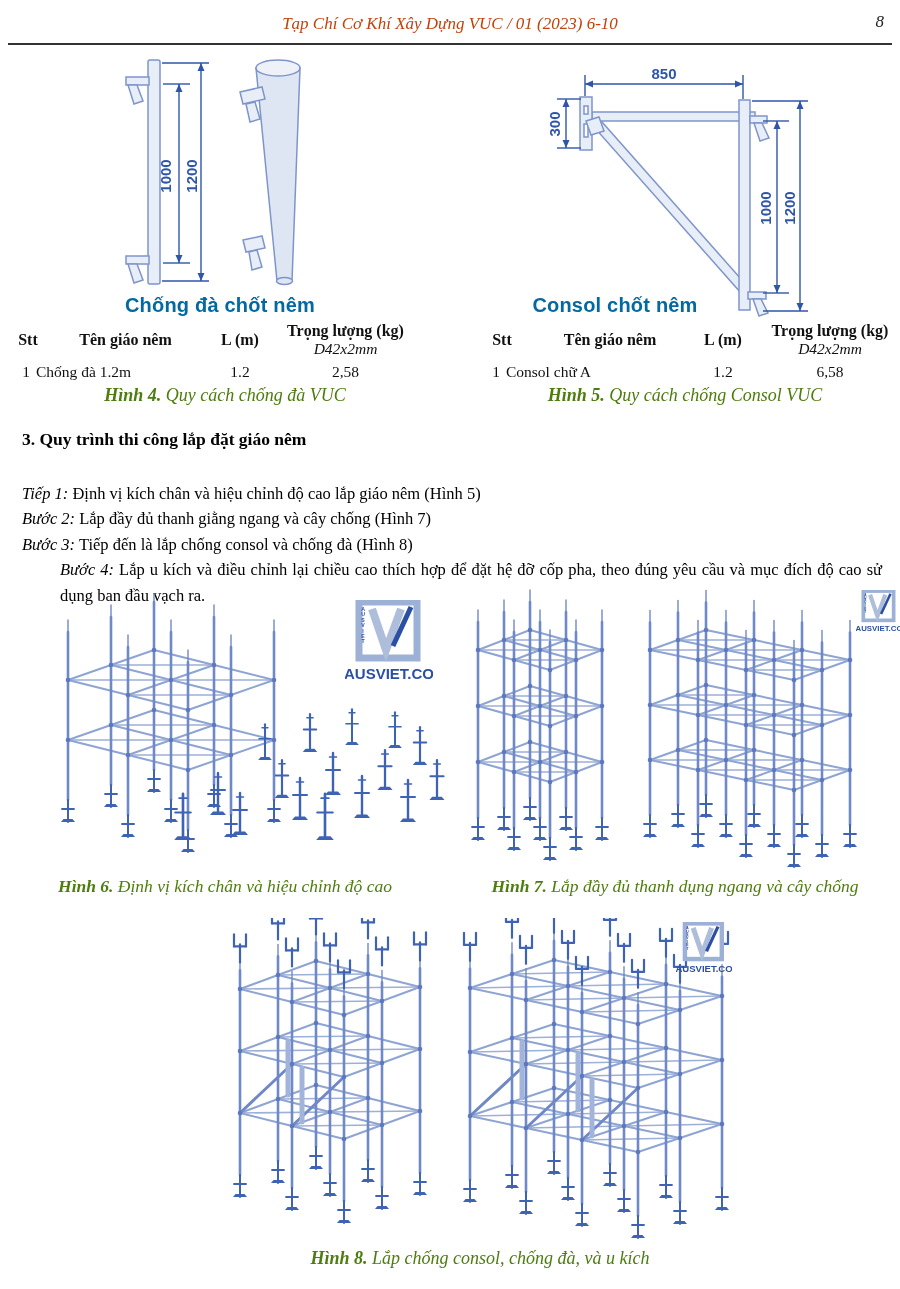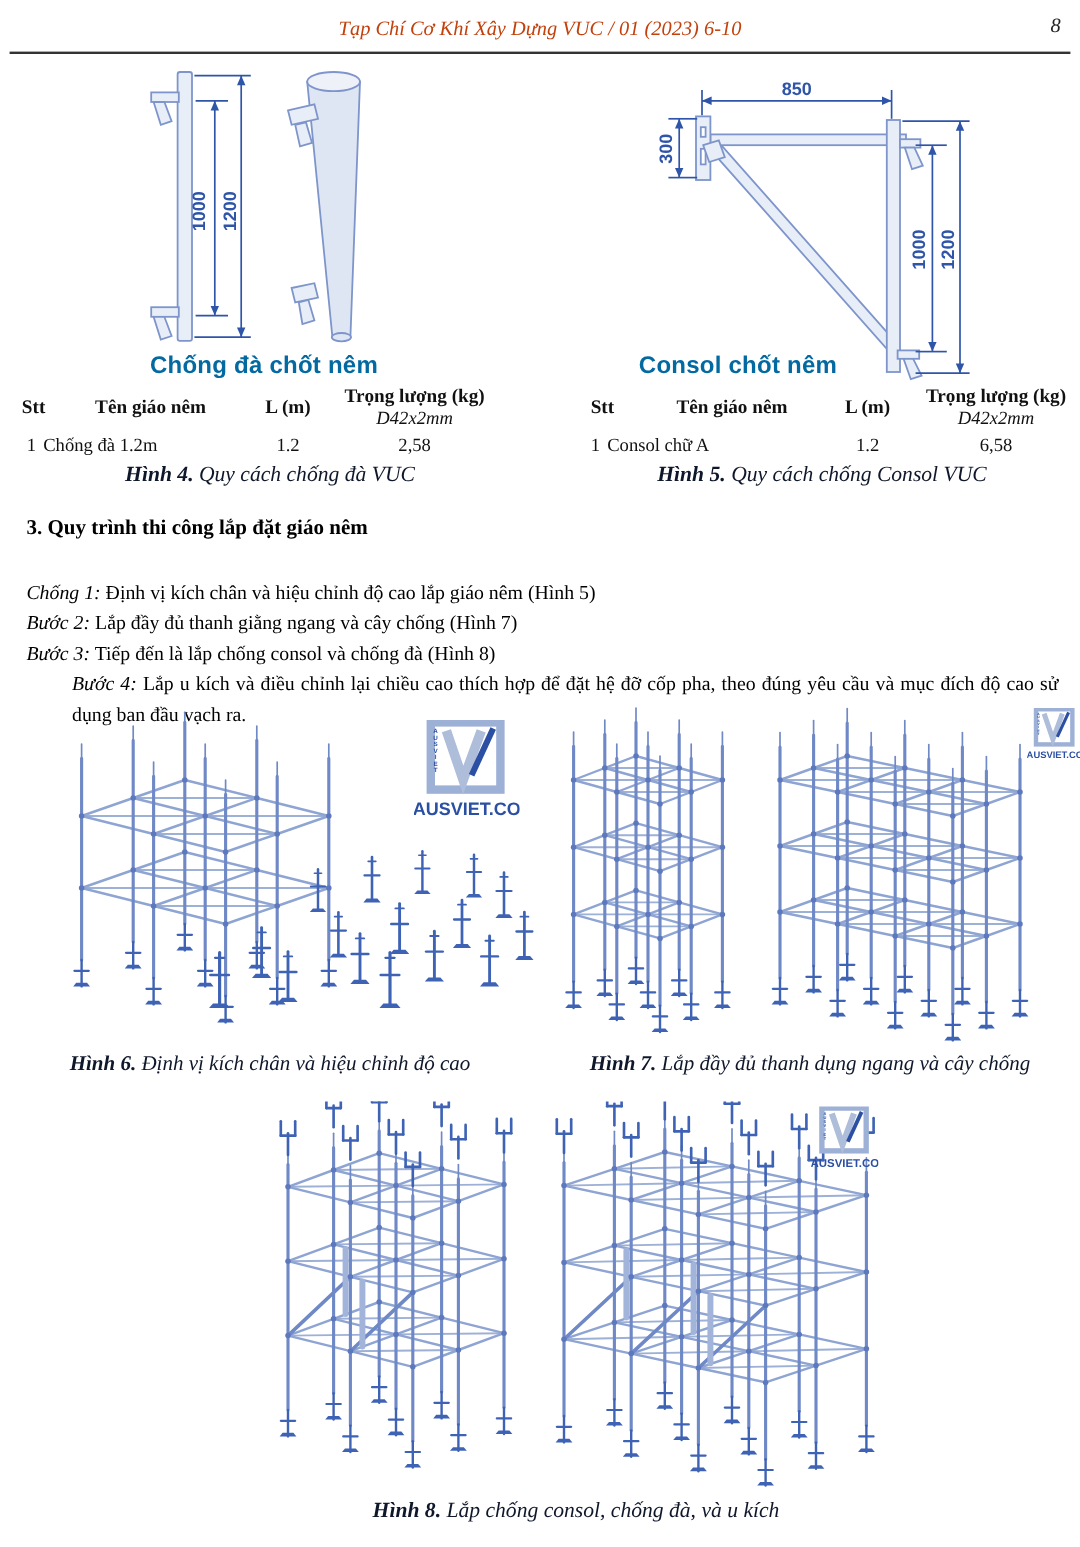--- a/index.html
+++ b/index.html
@@ -7,21 +7,21 @@
         font-family:"Liberation Serif",serif;color:#111;}
   .abs{position:absolute;}
   .header-title{left:0;top:14px;width:900px;text-align:center;font-style:italic;font-size:17px;color:#c2410c;}
   .page-number{right:16px;top:12px;font-size:17px;font-style:italic;color:#222;}
   .rule{left:8px;top:43px;width:884px;border-top:2px solid #333;}
   .fig-title{font-family:"Liberation Sans",sans-serif;font-weight:bold;font-size:20px;color:#0369a1;text-align:center;letter-spacing:0.2px;}
   .dim{font-family:"Liberation Sans",sans-serif;font-weight:600;font-size:15px;fill:#2f55a8;text-anchor:middle;}
   .th{font-weight:bold;font-size:16px;text-align:center;}
   .td{font-size:15.5px;}
   .th-sub{font-style:italic;font-weight:normal;font-size:15.5px;}
-  .caption{font-style:italic;font-size:18px;text-align:center;color:#0f172a;}
+  .caption{font-style:italic;font-size:18px;text-align:center;color:#4d7c0f;}
   .caption b{font-weight:bold;}
   .h3{font-weight:bold;font-size:17.5px;color:#000000;}
   .steps{font-size:16.5px;line-height:25.4px;color:#000;}
   .step-label{font-style:italic;}
   .just{text-align:justify;margin-left:38px;}
   svg{display:block;}
   .logo-text{font-family:"Liberation Sans",sans-serif;font-weight:bold;fill:#2b4fa3;text-anchor:middle;}
   .logo-vert{font-family:"Liberation Sans",sans-serif;font-weight:bold;fill:#2b4fa3;text-anchor:middle;}
 </style>
 </head>
@@ -138,21 +138,21 @@
   <div class="abs td" style="left:480px;top:363px;width:20px;text-align:right">1</div>
   <div class="abs td" style="left:506px;top:363px;width:200px">Consol chữ A</div>
   <div class="abs td" style="left:688px;top:363px;width:70px;text-align:center">1.2</div>
   <div class="abs td" style="left:760px;top:363px;width:140px;text-align:center">6,58</div>
   <div class="abs caption" style="left:500px;top:385px;width:370px">
     <b>Hình 5.</b><span> Quy cách chống Consol VUC</span>
   </div>
 
   <div class="abs h3" style="left:22px;top:429px">3. Quy trình thi công lắp đặt giáo nêm</div>
   <div class="abs steps" style="left:22px;top:481px;width:860px">
-    <div><span class="step-label">Chống 1:</span><span> Định vị kích chân và hiệu chỉnh độ cao lắp giáo nêm (Hình 5)</span></div>
+    <div><span class="step-label">Tiếp 1:</span><span> Định vị kích chân và hiệu chỉnh độ cao lắp giáo nêm (Hình 5)</span></div>
     <div><span class="step-label">Bước 2:</span><span> Lắp đầy đủ thanh giằng ngang và cây chống (Hình 7)</span></div>
     <div><span class="step-label">Bước 3:</span><span> Tiếp đến là lắp chống consol và chống đà (Hình 8)</span></div>
     <div class="just"><span class="step-label">Bước 4:</span><span> Lắp u kích và điều chỉnh lại chiều cao thích hợp để đặt hệ đỡ cốp pha, theo đúng yêu cầu và mục đích độ cao sử dụng ban đầu vạch ra.</span></div>
   </div>
 
   <svg class="abs" id="fig6" style="left:0;top:593px" width="450" height="285" viewBox="0 593 450 285">
       <line x1="68" y1="740" x2="171" y2="740" stroke="#9db0d6" stroke-width="1.6" stroke-linecap="round"></line>
       <line x1="111" y1="725" x2="214" y2="725" stroke="#9db0d6" stroke-width="1.6" stroke-linecap="round"></line>
       <line x1="128" y1="755" x2="231" y2="755" stroke="#9db0d6" stroke-width="1.6" stroke-linecap="round"></line>
       <line x1="171" y1="740" x2="274" y2="740" stroke="#9db0d6" stroke-width="1.6" stroke-linecap="round"></line>

